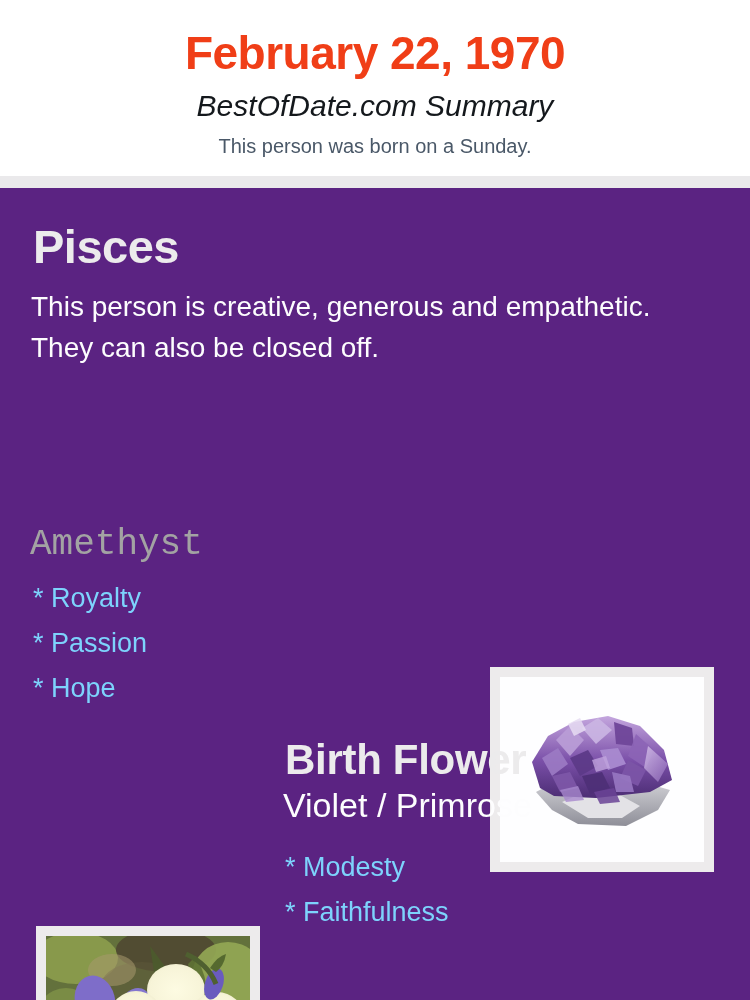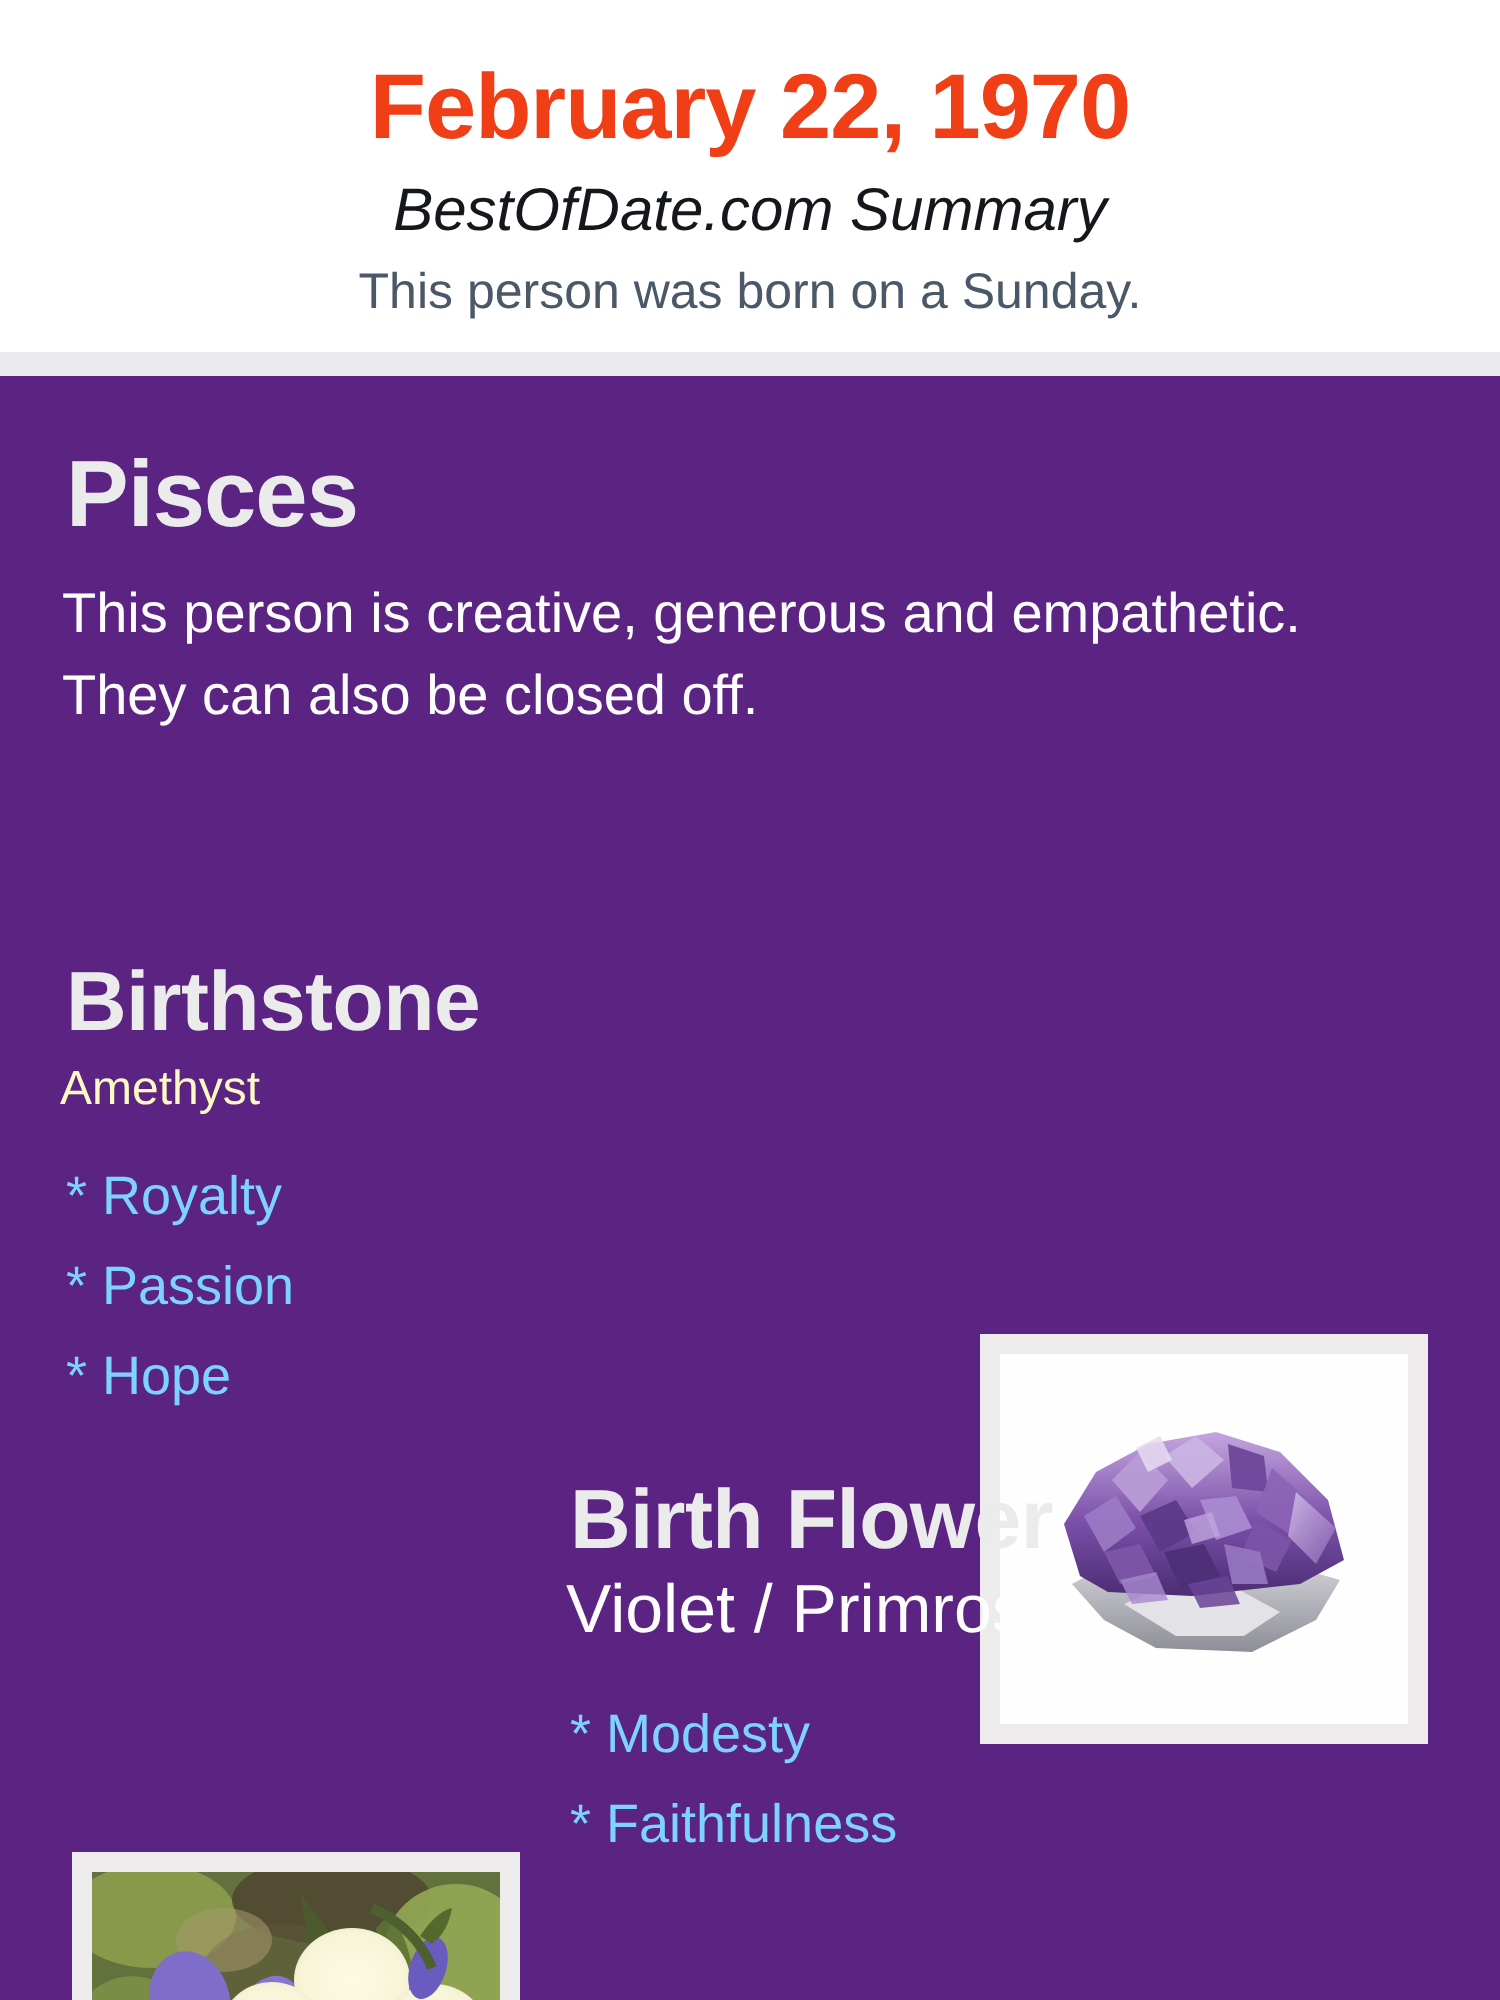--- a/index.html
+++ b/index.html
@@ -55,21 +55,21 @@
     color: #14181C;
     line-height: 36px;
     white-space: nowrap;
     font-style: italic;
   }
   .header-note {
     position: absolute;
     left: 0;
     top: 130px;
     width: 750px;
-    font-size: 25px;
+    font-size: 20px;
     font-weight: normal;
     color: #4A5868;
     line-height: 32px;
     white-space: nowrap;
   }
 
   .divider {
     position: absolute;
     left: 0;
     top: 176px;
@@ -120,25 +120,26 @@
     font-weight: bold;
     color: #ECEBEC;
     letter-spacing: -0.3px;
     line-height: 48px;
     white-space: nowrap;
   }
   .birthstone-name {
     position: absolute;
     left: 30px;
     top: 337px;
-    font-size: 24px;
-    font-weight: normal;
-    color: #fef9c3;
+    font-size: 36px;
+    font-weight: normal;
+    color: #a3a3a3;
     line-height: 40px;
     white-space: nowrap;
+    font-family: Liberation Mono, monospace;
   }
   .birthstone-traits {
     position: absolute;
     left: 33px;
     top: 388px;
     width: 330px;
   }
   .trait {
     font-size: 27px;
     font-weight: normal;
@@ -243,21 +244,20 @@
     <div class="header-note">This person was born on a Sunday.</div>
   </div>
 
   <div class="divider"></div>
 
   <div class="body-panel">
 
     <div class="zodiac-title">Pisces</div>
     <div class="zodiac-desc">This person is creative, generous and empathetic. They can also be closed off.</div>
 
-    <div class="birthstone-title">Birthstone</div>
     <div class="birthstone-name">Amethyst</div>
     <div class="birthstone-traits">
       <div class="trait">* Royalty</div>
       <div class="trait">* Passion</div>
       <div class="trait">* Hope</div>
     </div>
 
     <div class="photo-frame frame-amethyst">
       <div class="photo-inner">
         <div class="amethyst-bg"></div>

